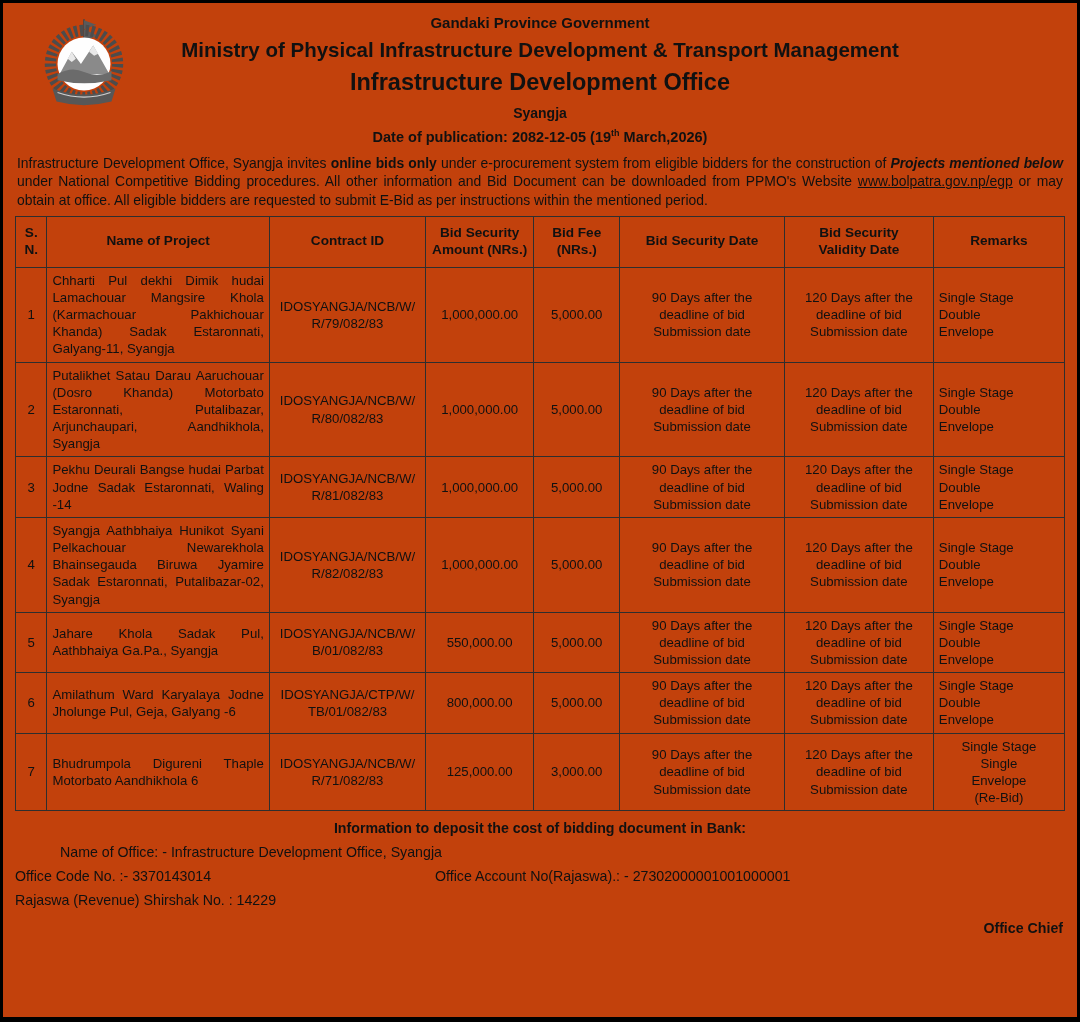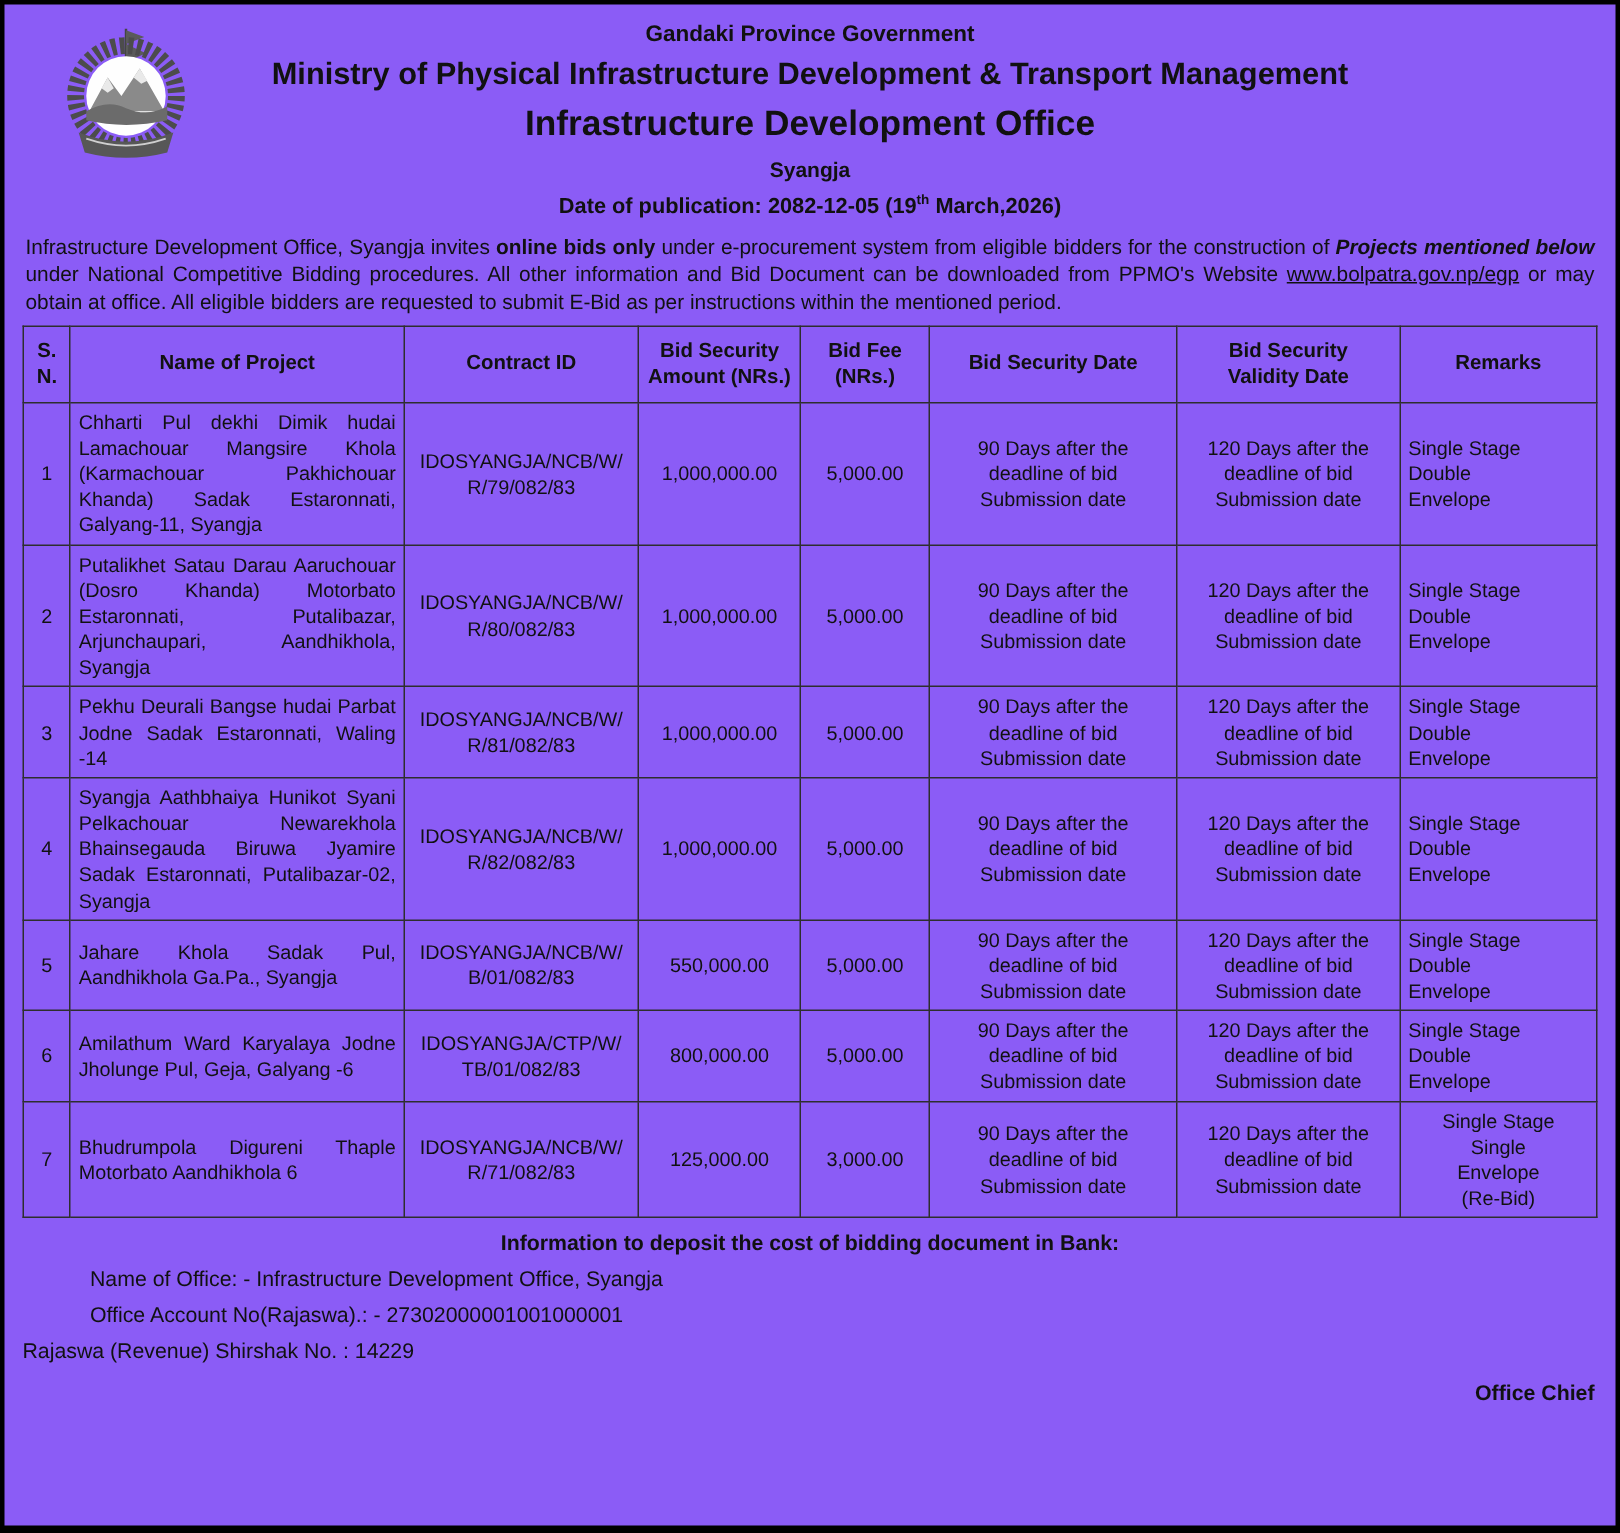--- a/index.html
+++ b/index.html
@@ -1,18 +1,18 @@
 <!DOCTYPE html>
 <html><head>
 <meta charset="utf-8">
 <style>
   html, body { margin:0; padding:0; background:#e8e8e8; }
   .page {
     width:1080px; height:1022px; box-sizing:border-box;
-    background:#8b5cf6; border:3px solid #000; border-bottom-width:5px;
+    background:#c2410c; border:3px solid #000; border-bottom-width:5px;
     padding:6px 12px 8px; overflow:hidden; position:relative;
     font-family:"Liberation Sans", sans-serif; color:#111;
   }
   
   .doc-header { text-align:center; position:relative; }
   .logo { position:absolute; left:18px; top:2px; width:102px; height:112px; }
   .h-gov  { font-weight:bold; font-size:15px; padding-top:5px; }
   .h-min  { font-weight:bold; font-size:20.5px; margin-top:7px; }
   .h-off  { font-weight:bold; font-size:23.5px; margin-top:7px; }
   .h-loc  { font-weight:bold; font-size:14px; margin-top:9px; }
@@ -183,21 +183,21 @@
 Submission date</td>
         <td class="c-date">120 Days after the
 deadline of bid
 Submission date</td>
         <td class="c-remarks">Single Stage
 Double
 Envelope</td>
       </tr>
       <tr>
         <td class="c-sn">5</td>
-        <td class="c-name">Jahare Khola Sadak Pul, Aandhikhola Ga.Pa., Syangja</td>
+        <td class="c-name">Jahare Khola Sadak Pul, Aathbhaiya Ga.Pa., Syangja</td>
         <td class="c-contract">IDOSYANGJA/NCB/W/
 B/01/082/83</td>
         <td class="c-num">550,000.00</td>
         <td class="c-num">5,000.00</td>
         <td class="c-date">90 Days after the
 deadline of bid
 Submission date</td>
         <td class="c-date">120 Days after the
 deadline of bid
 Submission date</td>
@@ -242,19 +242,20 @@
       </tr>
     </tbody>
   </table>
 
   <div class="doc-footer">
     <div class="f-title">Information to deposit the cost of bidding document in Bank:</div>
     <div class="f-row">
       <div class="f-right">Name of Office: - Infrastructure Development Office, Syangja</div>
     </div>
     <div class="f-row">
+      <div class="f-left">Office Code No. :- 3370143014</div>
       <div class="f-right">Office Account No(Rajaswa).: - 27302000001001000001</div>
     </div>
     <div class="f-line">Rajaswa (Revenue) Shirshak No. : 14229</div>
     <div class="signature">Office Chief</div>
   </div>
 
 </div>
 
 </body></html>

